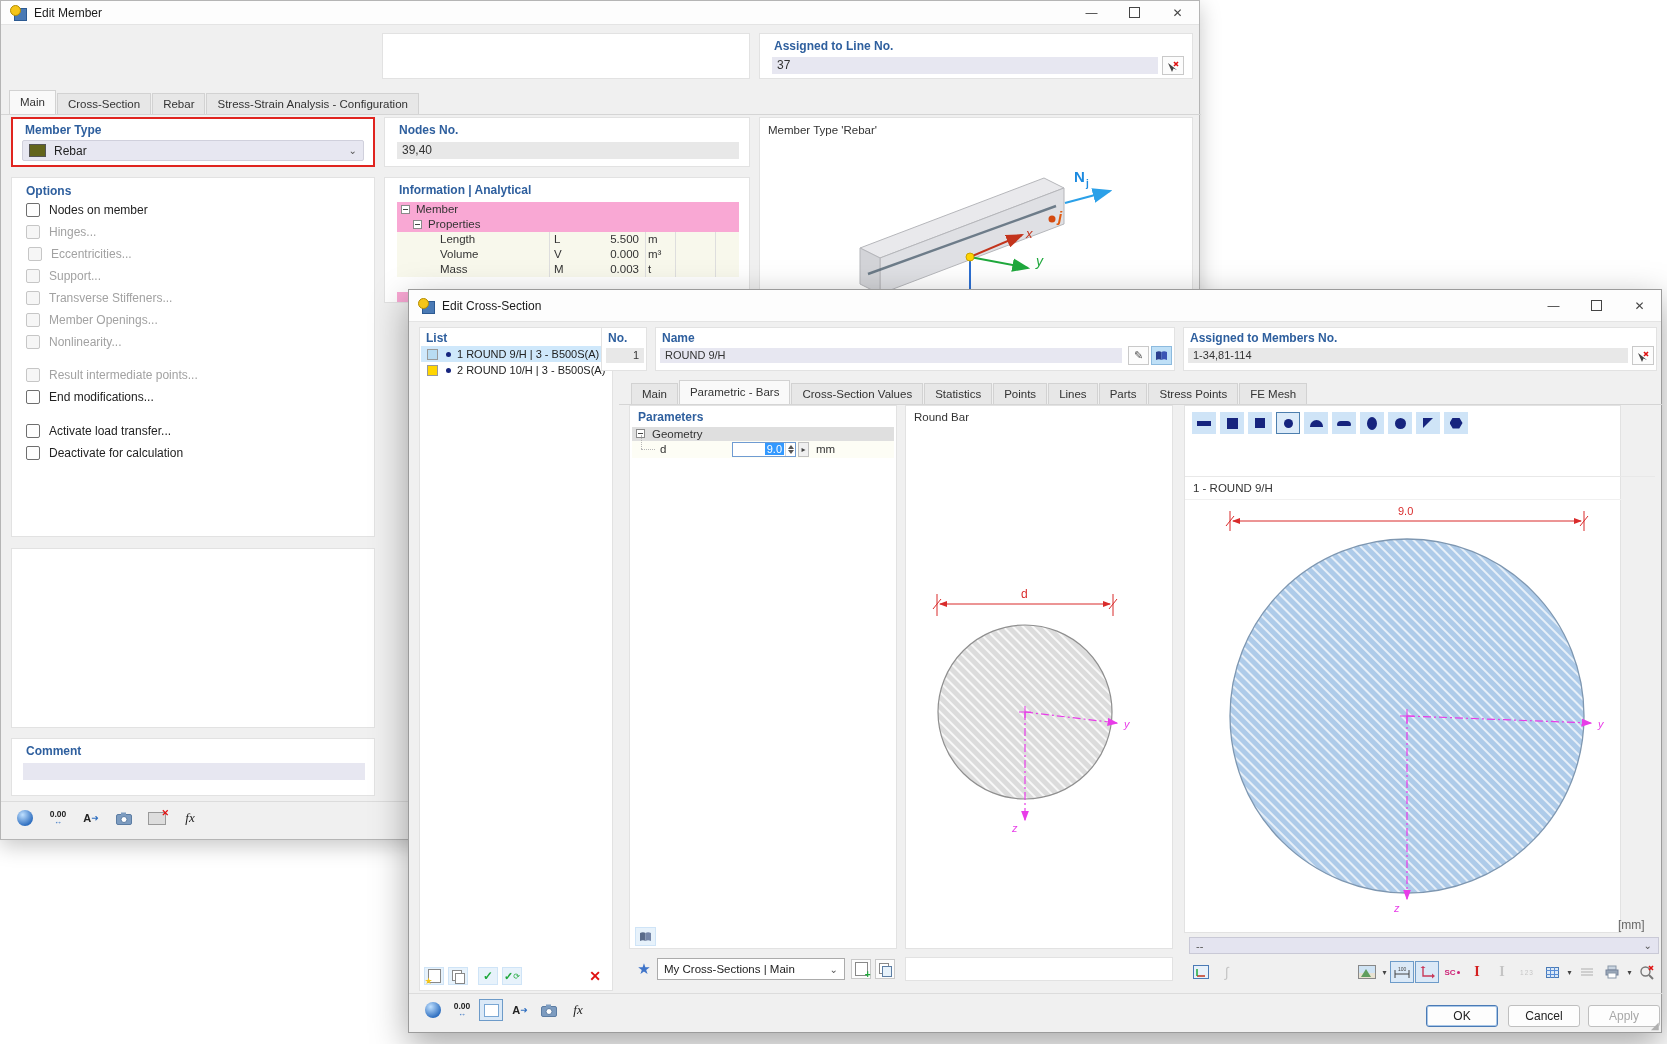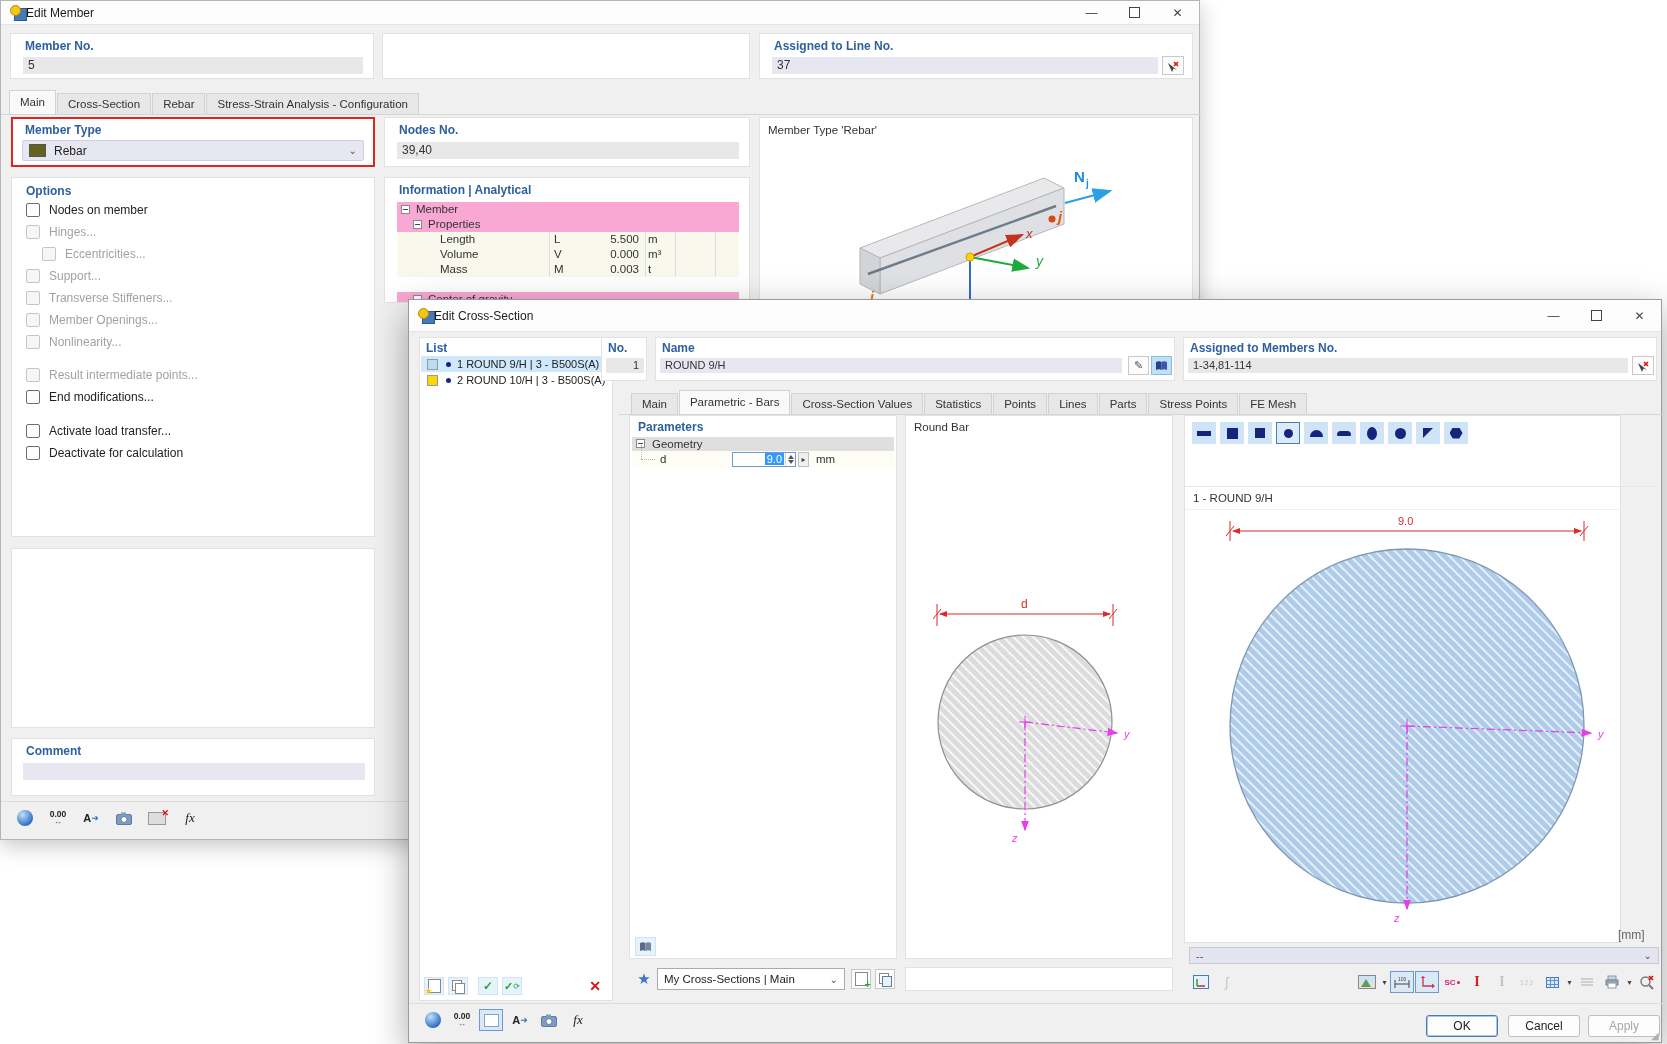--- a/index.html
+++ b/index.html
@@ -2,21 +2,21 @@
 <html><head>
 <meta charset="utf-8">
 <style>
   html,body{margin:0;padding:0;background:#fff;}
   #canvas{position:relative;width:1667px;height:1044px;overflow:hidden;background:#fff;
           font-family:"Liberation Sans",sans-serif;-webkit-font-smoothing:antialiased;}
   .win{position:absolute;background:#f0f0f0;box-sizing:border-box;}
   #w1{border:1px solid #b5b5b5;box-shadow:0 6px 20px rgba(0,0,0,.22);z-index:1;}
   #w2{border:1px solid #9b9b9b;box-shadow:0 12px 34px rgba(0,0,0,.35);z-index:2;}
   .tbar{position:absolute;left:0;top:0;right:0;background:#fdfdfd;border-bottom:1px solid #e4e4e4;display:flex;align-items:center;}
-  .ttext{font-size:12px;color:#1a1a1a;white-space:nowrap;text-align:center;}
+  .ttext{font-size:12px;color:#1a1a1a;margin-left:8px;white-space:nowrap;text-align:center;}
   .dlg-icon{position:relative;width:16px;height:16px;margin-left:9px;flex:none;}
   .di-b{position:absolute;left:4px;top:3px;width:11px;height:11px;background:#4a7ab5;border:1px solid #2c5a92;}
   .di-y{position:absolute;left:0;top:0;width:9px;height:9px;border-radius:50%;background:#f5c518;border:1px solid #b38b00;}
   .wbtns{margin-left:auto;display:flex;height:100%;}
   .wbtn{width:43px;height:100%;display:flex;align-items:center;justify-content:center;font-size:12px;color:#444;cursor:pointer;}
   .maxsq{width:9px;height:9px;border:1px solid #444;}
   .card{position:absolute;background:#fff;border:1px solid #e2e2e2;box-sizing:border-box;}
   .glabel{position:absolute;font-size:12px;font-weight:bold;color:#2e5f9e;white-space:nowrap;}
   .plabel{position:absolute;font-size:11.5px;color:#333;white-space:nowrap;}
   .field{position:absolute;background:#e8e8e8;font-size:12px;color:#333;line-height:17px;padding:0 5px;white-space:nowrap;box-sizing:border-box;overflow:hidden;}
@@ -113,24 +113,20 @@
     <span class="ttext">Edit Member</span>
     <span class="wbtns">
       <span class="wbtn">—</span>
       <span class="wbtn">
             <span class="maxsq"></span>
           </span>
       <span class="wbtn">✕</span>
     </span>
   </div>
 
-  <div class="card" style="left:9px;top:32px;width:364px;height:46px;">
-    <span class="glabel" style="left:14px;top:5px;">Member No.</span>
-    <div class="field" style="left:12px;top:23px;width:340px;height:17px;">5</div>
-  </div>
   <div class="card" style="left:381px;top:32px;width:368px;height:46px;"></div>
   <div class="card" style="left:758px;top:32px;width:434px;height:46px;">
     <span class="glabel" style="left:14px;top:5px;">Assigned to Line No.</span>
     <div class="field lav" style="left:12px;top:23px;width:386px;height:17px;">37</div>
     <div class="ibtn" style="left:402px;top:22px;width:22px;height:19px;">
       <svg width="14" height="14">
         <path d="M8 3 l4 4 M12 3 l-4 4" stroke="#e01010" stroke-width="1.6" fill="none"></path>
         <path d="M2 4 L6 13 L7.5 9.5 L11 11 Z" fill="#444"></path>
       </svg>
     </div>
@@ -156,21 +152,21 @@
   <div class="card" style="left:10px;top:176px;width:364px;height:360px;">
     <span class="glabel" style="left:14px;top:6px;">Options</span>
     <div class="chk" style="left:14px;top:25px;">
           <span class="cb"></span>
           <span>Nodes on member</span>
         </div>
     <div class="chk dis" style="left:14px;top:47px;">
           <span class="cb"></span>
           <span>Hinges...</span>
         </div>
-    <div class="chk dis" style="left:30px;top:69px;">
+    <div class="chk dis" style="left:16px;top:69px;">
           <span class="cb"></span>
           <span>Eccentricities...</span>
         </div>
     <div class="chk dis" style="left:14px;top:91px;">
           <span class="cb"></span>
           <span>Support...</span>
         </div>
     <div class="chk dis" style="left:14px;top:113px;">
           <span class="cb"></span>
           <span>Transverse Stiffeners...</span>
@@ -297,21 +293,21 @@
       <span style="position:relative;width:16px;height:11px;background:#ddd;border:1px solid #999;display:inline-block;">
         <span style="position:absolute;right:-4px;top:-5px;color:#e01010;font-size:9px;font-weight:bold;">✕</span>
       </span>
     </div>
     <div class="tbtn">
           <span style="font-family:'Liberation Serif',serif;font-style:italic;font-size:13px;color:#222;">fx</span>
         </div>
   </div>
 </div>
 
-<div class="win" id="w2" style="left:408px;top:299px;width:1254px;height:744px;">
+<div class="win" id="w2" style="left:408px;top:289px;width:1254px;height:744px;">
   <div class="tbar" style="height:31px;">
     <span class="dlg-icon">
           <i class="di-b"></i>
           <i class="di-y"></i>
         </span>
     <span class="ttext">Edit Cross-Section</span>
     <span class="wbtns">
       <span class="wbtn">—</span>
       <span class="wbtn">
             <span class="maxsq"></span>

